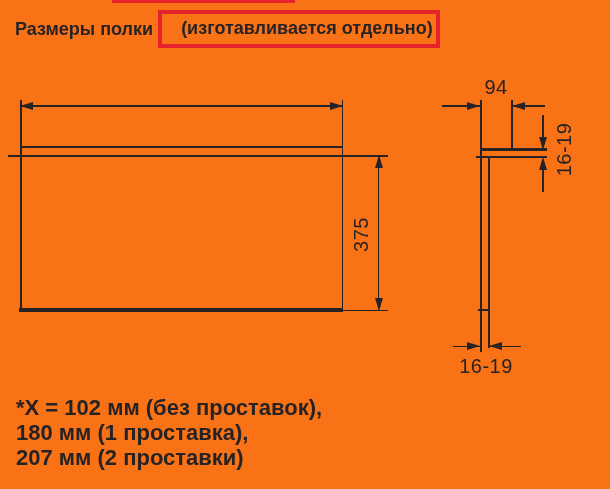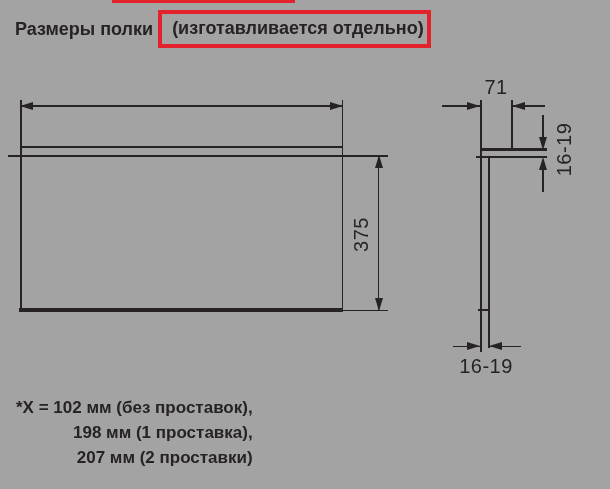--- a/index.html
+++ b/index.html
@@ -3,21 +3,21 @@
 <meta charset="utf-8">
 <style>
   :root{
     --ink:#272324;
     --red:#e3222b;
   }
   html,body{margin:0;padding:0;background:#ffffff;}
   .canvas{
     position:relative;
     width:610px;height:489px;
-    background:#a3a3a3;
+    background:#f97316;
     font-family:"Liberation Sans", sans-serif;
     color:var(--ink);
     overflow:hidden;
   }
   
   .hline{position:absolute;height:1.5px;background:var(--ink);}
   .vline{position:absolute;width:1.5px;background:var(--ink);}
   .bold2{height:2.5px;}
   .bold3{height:3.5px;}
   .arr{position:absolute;width:0;height:0;}
@@ -37,33 +37,32 @@
   
   .title-row{
     position:absolute;left:15px;top:10px;
     display:flex;align-items:center;
     font-size:18px;font-weight:700;
     white-space:nowrap;
   }
   .title-plain{margin-right:5px;}
   .title-box{
     border:4.5px solid var(--red);
-    padding:4px 3px 5px 10px;
+    padding:4px 3px 5px 19px;
   }
   .top-strip{
     position:absolute;left:112px;top:0;width:183px;height:3px;
     background:var(--red);
   }
   
   .footnote{
     position:absolute;left:16px;top:395px;
-    font-size:17px;font-weight:700;
+    font-size:22px;font-weight:700;
     line-height:25px;
     white-space:nowrap;
-    text-align:right;
   }
 </style>
 </head>
 <body>
 
 <div class="canvas">
 
   <div class="top-strip"></div>
 
   <div class="title-row">
@@ -80,21 +79,21 @@
   <div class="hline" style="left:20px;top:146px;width:323px;height:2px;"></div>
   <div class="hline" style="left:8px;top:155px;width:380px;"></div>
   <div class="hline bold3" style="left:19px;top:308px;width:324px;"></div>
   <div class="hline" style="left:343px;top:309.5px;width:45px;"></div>
 
   <div class="vline" style="left:377.5px;top:156px;height:154px;"></div>
   <div class="arr arr-up" style="left:374.5px;top:155px;"></div>
   <div class="arr arr-down" style="left:374.5px;top:298px;"></div>
   <div class="dim-label rot" style="left:330px;top:223px;width:62px;">375</div>
 
-  <div class="dim-label" style="left:460px;top:76px;width:72px;">71</div>
+  <div class="dim-label" style="left:460px;top:76px;width:72px;">94</div>
   <div class="hline" style="left:442px;top:105px;width:38px;"></div>
   <div class="arr arr-right" style="left:467px;top:102px;"></div>
   <div class="hline" style="left:512px;top:105px;width:33px;"></div>
   <div class="arr arr-left" style="left:512px;top:102px;"></div>
   <div class="vline" style="left:511px;top:100px;height:50px;"></div>
 
   <div class="vline" style="left:480px;top:100px;height:252px;"></div>
   <div class="hline bold2" style="left:480px;top:148px;width:67px;"></div>
   <div class="hline" style="left:476px;top:156px;width:71px;"></div>
   <div class="vline" style="left:488px;top:157px;height:191px;"></div>
@@ -107,17 +106,17 @@
   <div class="dim-label rot" style="left:529px;top:138px;width:70px;">16-19</div>
 
   <div class="hline" style="left:453px;top:345.5px;width:27px;"></div>
   <div class="arr arr-right" style="left:467px;top:342px;"></div>
   <div class="hline" style="left:489px;top:345.5px;width:32px;"></div>
   <div class="arr arr-left" style="left:489px;top:342px;"></div>
   <div class="dim-label" style="left:450px;top:355px;width:72px;">16-19</div>
 
   <div class="footnote">
     <div>*X = 102 мм (без проставок),</div>
-    <div>198 мм (1 проставка),</div>
+    <div>180 мм (1 проставка),</div>
     <div>207 мм (2 проставки)</div>
   </div>
 
 </div>
 
 </body></html>

